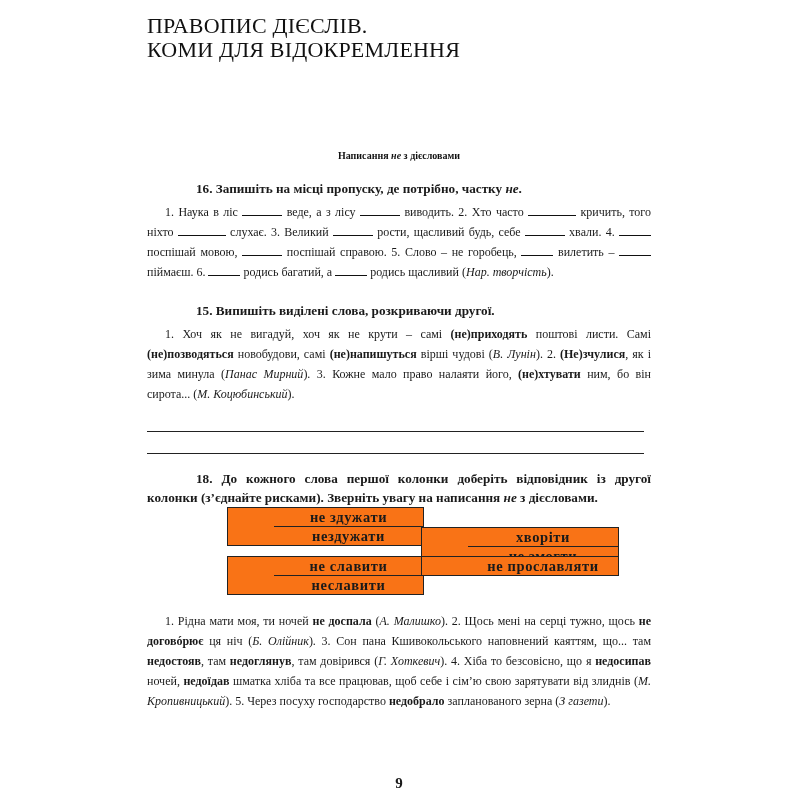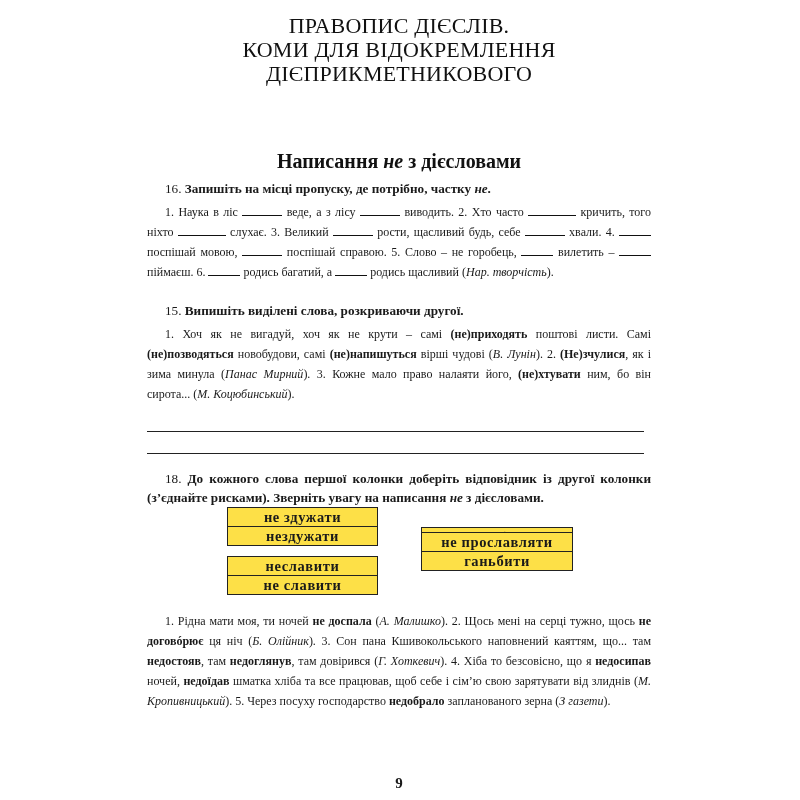--- a/index.html
+++ b/index.html
@@ -1,50 +1,49 @@
 <!DOCTYPE html>
 <html><head>
 <meta charset="utf-8">
 <style>
   html, body { margin: 0; padding: 0; background: #ffffff; }
   body { width: 800px; height: 800px; position: relative; overflow: hidden;
          font-family: "DejaVu Serif", "Liberation Serif", serif; color: #1a1a1a; }
   .page { position: absolute; left: 147px; top: 0; width: 504px; }
-  .title { position: absolute; left: 0; top: 14px; width: 504px; text-align: center;
+  .title { position: absolute; left: 0; top: 14px; width: 504px; 
            font-family: "Liberation Serif", serif; font-size: 22px; line-height: 24px;
            letter-spacing: 0.2px; color: #111; }
   .title div { white-space: nowrap; }
   .section-heading { position: absolute; left: 0; top: 150px; width: 504px; text-align: center;
-           font-family: "Liberation Serif", serif; font-weight: bold; font-size: 20px; color: #111; }
+           font-family: "Liberation Serif", serif; font-weight: bold; font-size: 10px; color: #111; }
   .block { position: absolute; left: 0; width: 504px; font-family: "Liberation Serif", serif; }
   .task { font-size: 13.2px; line-height: 17px; font-weight: normal; text-align: justify; }
-  .task .num { font-weight: normal; }
+  .task .num { font-weight: bold; margin-left: 31px; }
   .task b { font-weight: bold; }
   .body-text { font-size: 12px; line-height: 20px; text-align: justify; text-align-last: left; }
   .indent { text-indent: 18px; }
   .body-text b { font-weight: bold; }
   .body-text i, .task i { font-style: italic; }
   .blank { display: inline-block; border-bottom: 1px solid #111; height: 12px; vertical-align: baseline; }
   .answer-line { position: absolute; left: 0; width: 497px; height: 0; border-top: 1.4px solid #222; }
-  .box { position: absolute; border: 1.3px solid #222; background: #fde047; }
+  .box { position: absolute; border: 1.3px solid #222; background: #f97316; padding-left: 46px; }
   .box .cell { height: 18px; line-height: 18px; text-align: center; font-weight: bold;
                font-family: "Liberation Serif", serif; font-size: 14.5px; letter-spacing: 0.6px; }
   .box .cell + .cell { border-top: 1.3px solid #222; }
   .page-number { position: absolute; left: 0; top: 775px; width: 504px; text-align: center;
                  font-family: "Liberation Serif", serif; font-weight: bold; font-size: 15px; }
 </style>
 </head>
 <body>
 
 <div class="page">
 
   <div class="title">
     <div>ПРАВОПИС ДІЄСЛІВ.</div>
     <div>КОМИ ДЛЯ ВІДОКРЕМЛЕННЯ</div>
-    <div>ДІЄПРИКМЕТНИКОВОГО</div>
   </div>
 
   <div class="section-heading"><span>Написання </span><i>не</i><span> з дієсловами</span></div>
 
   <div class="block" style="top:180px;">
     <div class="task indent"><span class="num">16.</span><b> Запишіть на місці пропуску, де потрібно, частку </b><b><i>не</i></b><b>.</b></div>
     <div class="body-text indent" style="margin-top:5px;"><span>1. Наука в ліс </span><span class="blank" style="width:40px"></span><span> веде, а з лісу </span><span class="blank" style="width:40px"></span><span> виводить. 2. Хто часто </span><span class="blank" style="width:48px"></span><span> кричить, того ніхто </span><span class="blank" style="width:48px"></span><span> слухає. 3. Великий </span><span class="blank" style="width:40px"></span><span> рости, щасливий будь, себе </span><span class="blank" style="width:40px"></span><span> хвали. 4. </span><span class="blank" style="width:32px"></span><span> поспішай мовою, </span><span class="blank" style="width:40px"></span><span> поспішай справою. 5. Слово – не горобець, </span><span class="blank" style="width:32px"></span><span> вилетить – </span><span class="blank" style="width:32px"></span><span> піймаєш. 6. </span><span class="blank" style="width:32px"></span><span> родись багатий, а </span><span class="blank" style="width:32px"></span><span> родись щасливий (</span><i>Нар. творчість</i><span>).</span></div>
   </div>
 
   <div class="block" style="top:302px;">
@@ -56,30 +55,29 @@
 
   <div class="block" style="top:469px;">
     <div class="task indent" style="line-height:19px;"><span class="num">18.</span><b> До кожного слова першої колонки доберіть відповідник із другої колонки (з’єднайте рисками). Зверніть увагу на написання </b><b><i>не</i></b><b> з дієсловами.</b></div>
   </div>
 
   <div class="box" style="left:80px; top:507px; width:149px;">
     <div class="cell">не здужати</div>
     <div class="cell">нездужати</div>
   </div>
   <div class="box" style="left:80px; top:556px; width:149px;">
+    <div class="cell">не славити</div>
     <div class="cell">неславити</div>
-    <div class="cell">не славити</div>
   </div>
   <div class="box" style="left:274px; top:527px; width:150px;">
     <div class="cell">хворіти</div>
     <div class="cell">не змогти</div>
   </div>
-  <div class="box" style="left:274px; top:532px; width:150px;">
+  <div class="box" style="left:274px; top:556px; width:150px;">
     <div class="cell">не прославляти</div>
-    <div class="cell">ганьбити</div>
   </div>
 
   <div class="block" style="top:605px;">
     <div class="body-text indent" style="margin-top:6px;"><span>1. Рідна мати моя, ти ночей </span><b>не доспала</b><span> (</span><i>А. Малишко</i><span>). 2. Щось мені на серці тужно, щось </span><b>не договóрює</b><span> ця ніч (</span><i>Б. Олійник</i><span>). 3. Сон пана Кшивокольського наповнений каяттям, що... там </span><b>недостояв</b><span>, там </span><b>недоглянув</b><span>, там довірився (</span><i>Г. Хоткевич</i><span>). 4. Хіба то безсовісно, що я </span><b>недосипав</b><span> ночей, </span><b>недоїдав</b><span> шматка хліба та все працював, щоб себе і сім’ю свою зарятувати від злиднів (</span><i>М. Кропивницький</i><span>). 5. Через посуху господарство </span><b>недобрало</b><span> запланованого зерна (</span><i>З газети</i><span>).</span></div>
   </div>
 
   <div class="page-number">9</div>
 </div>
 
 </body></html>

